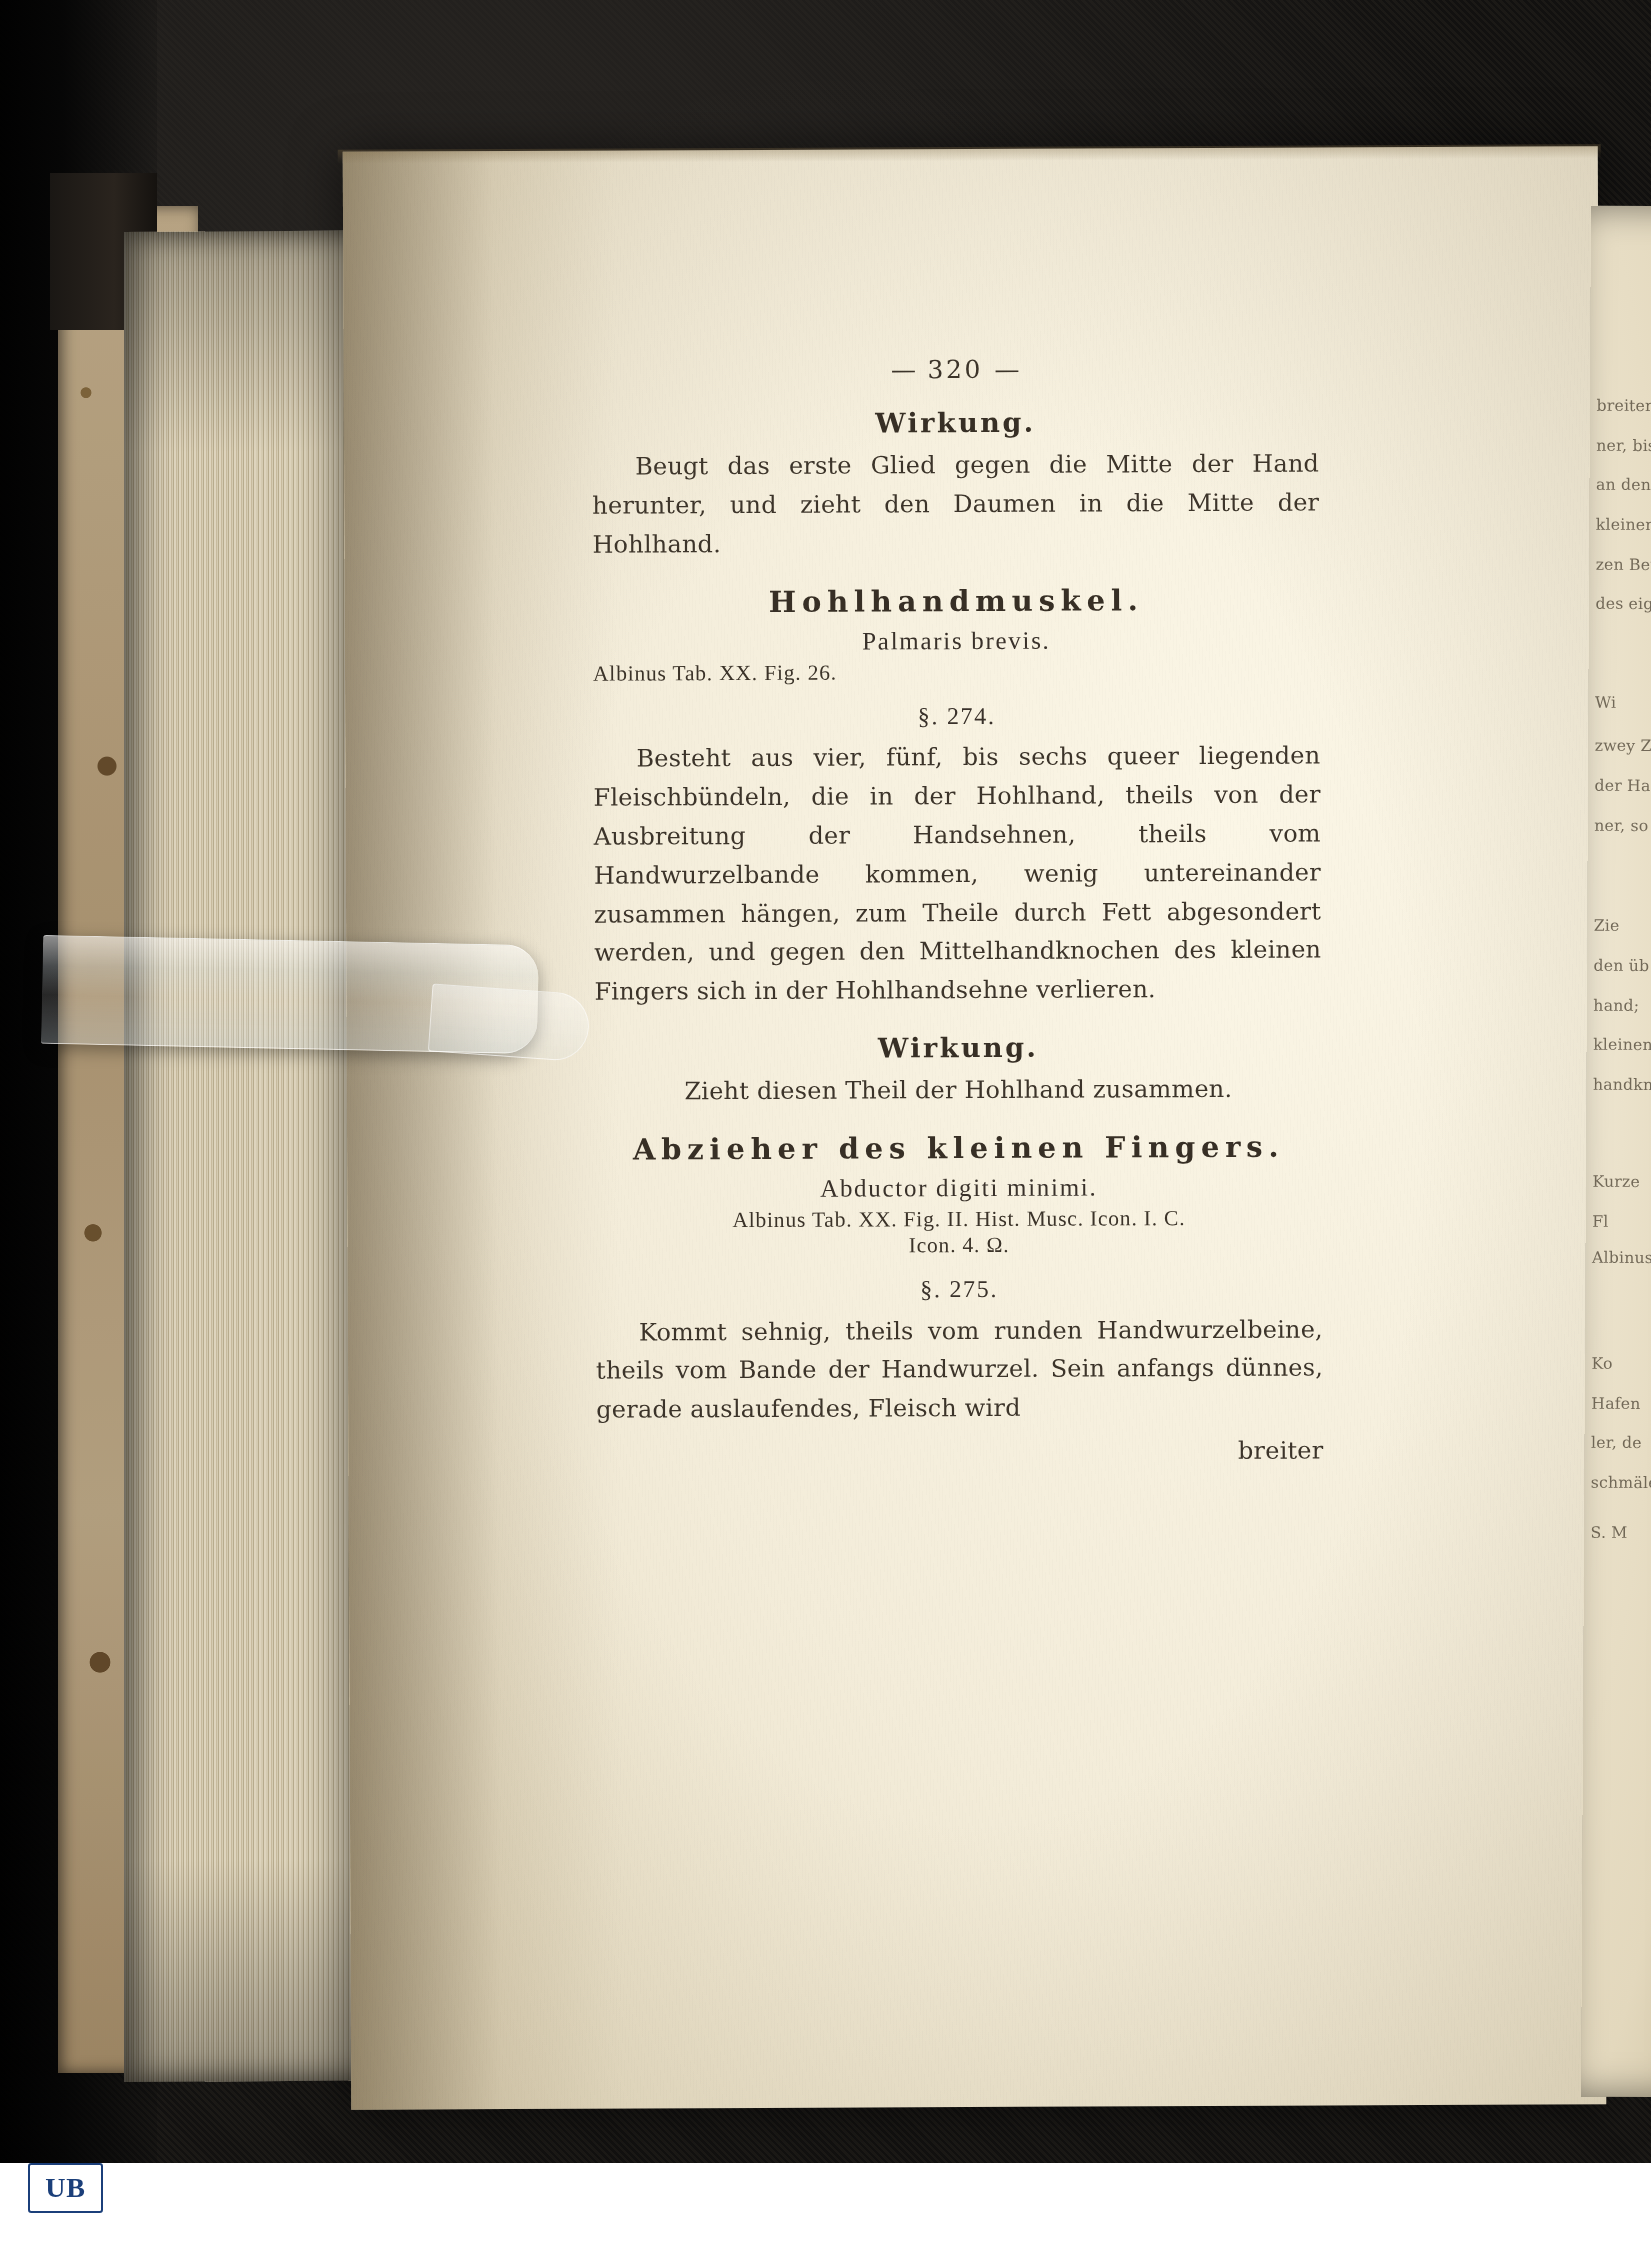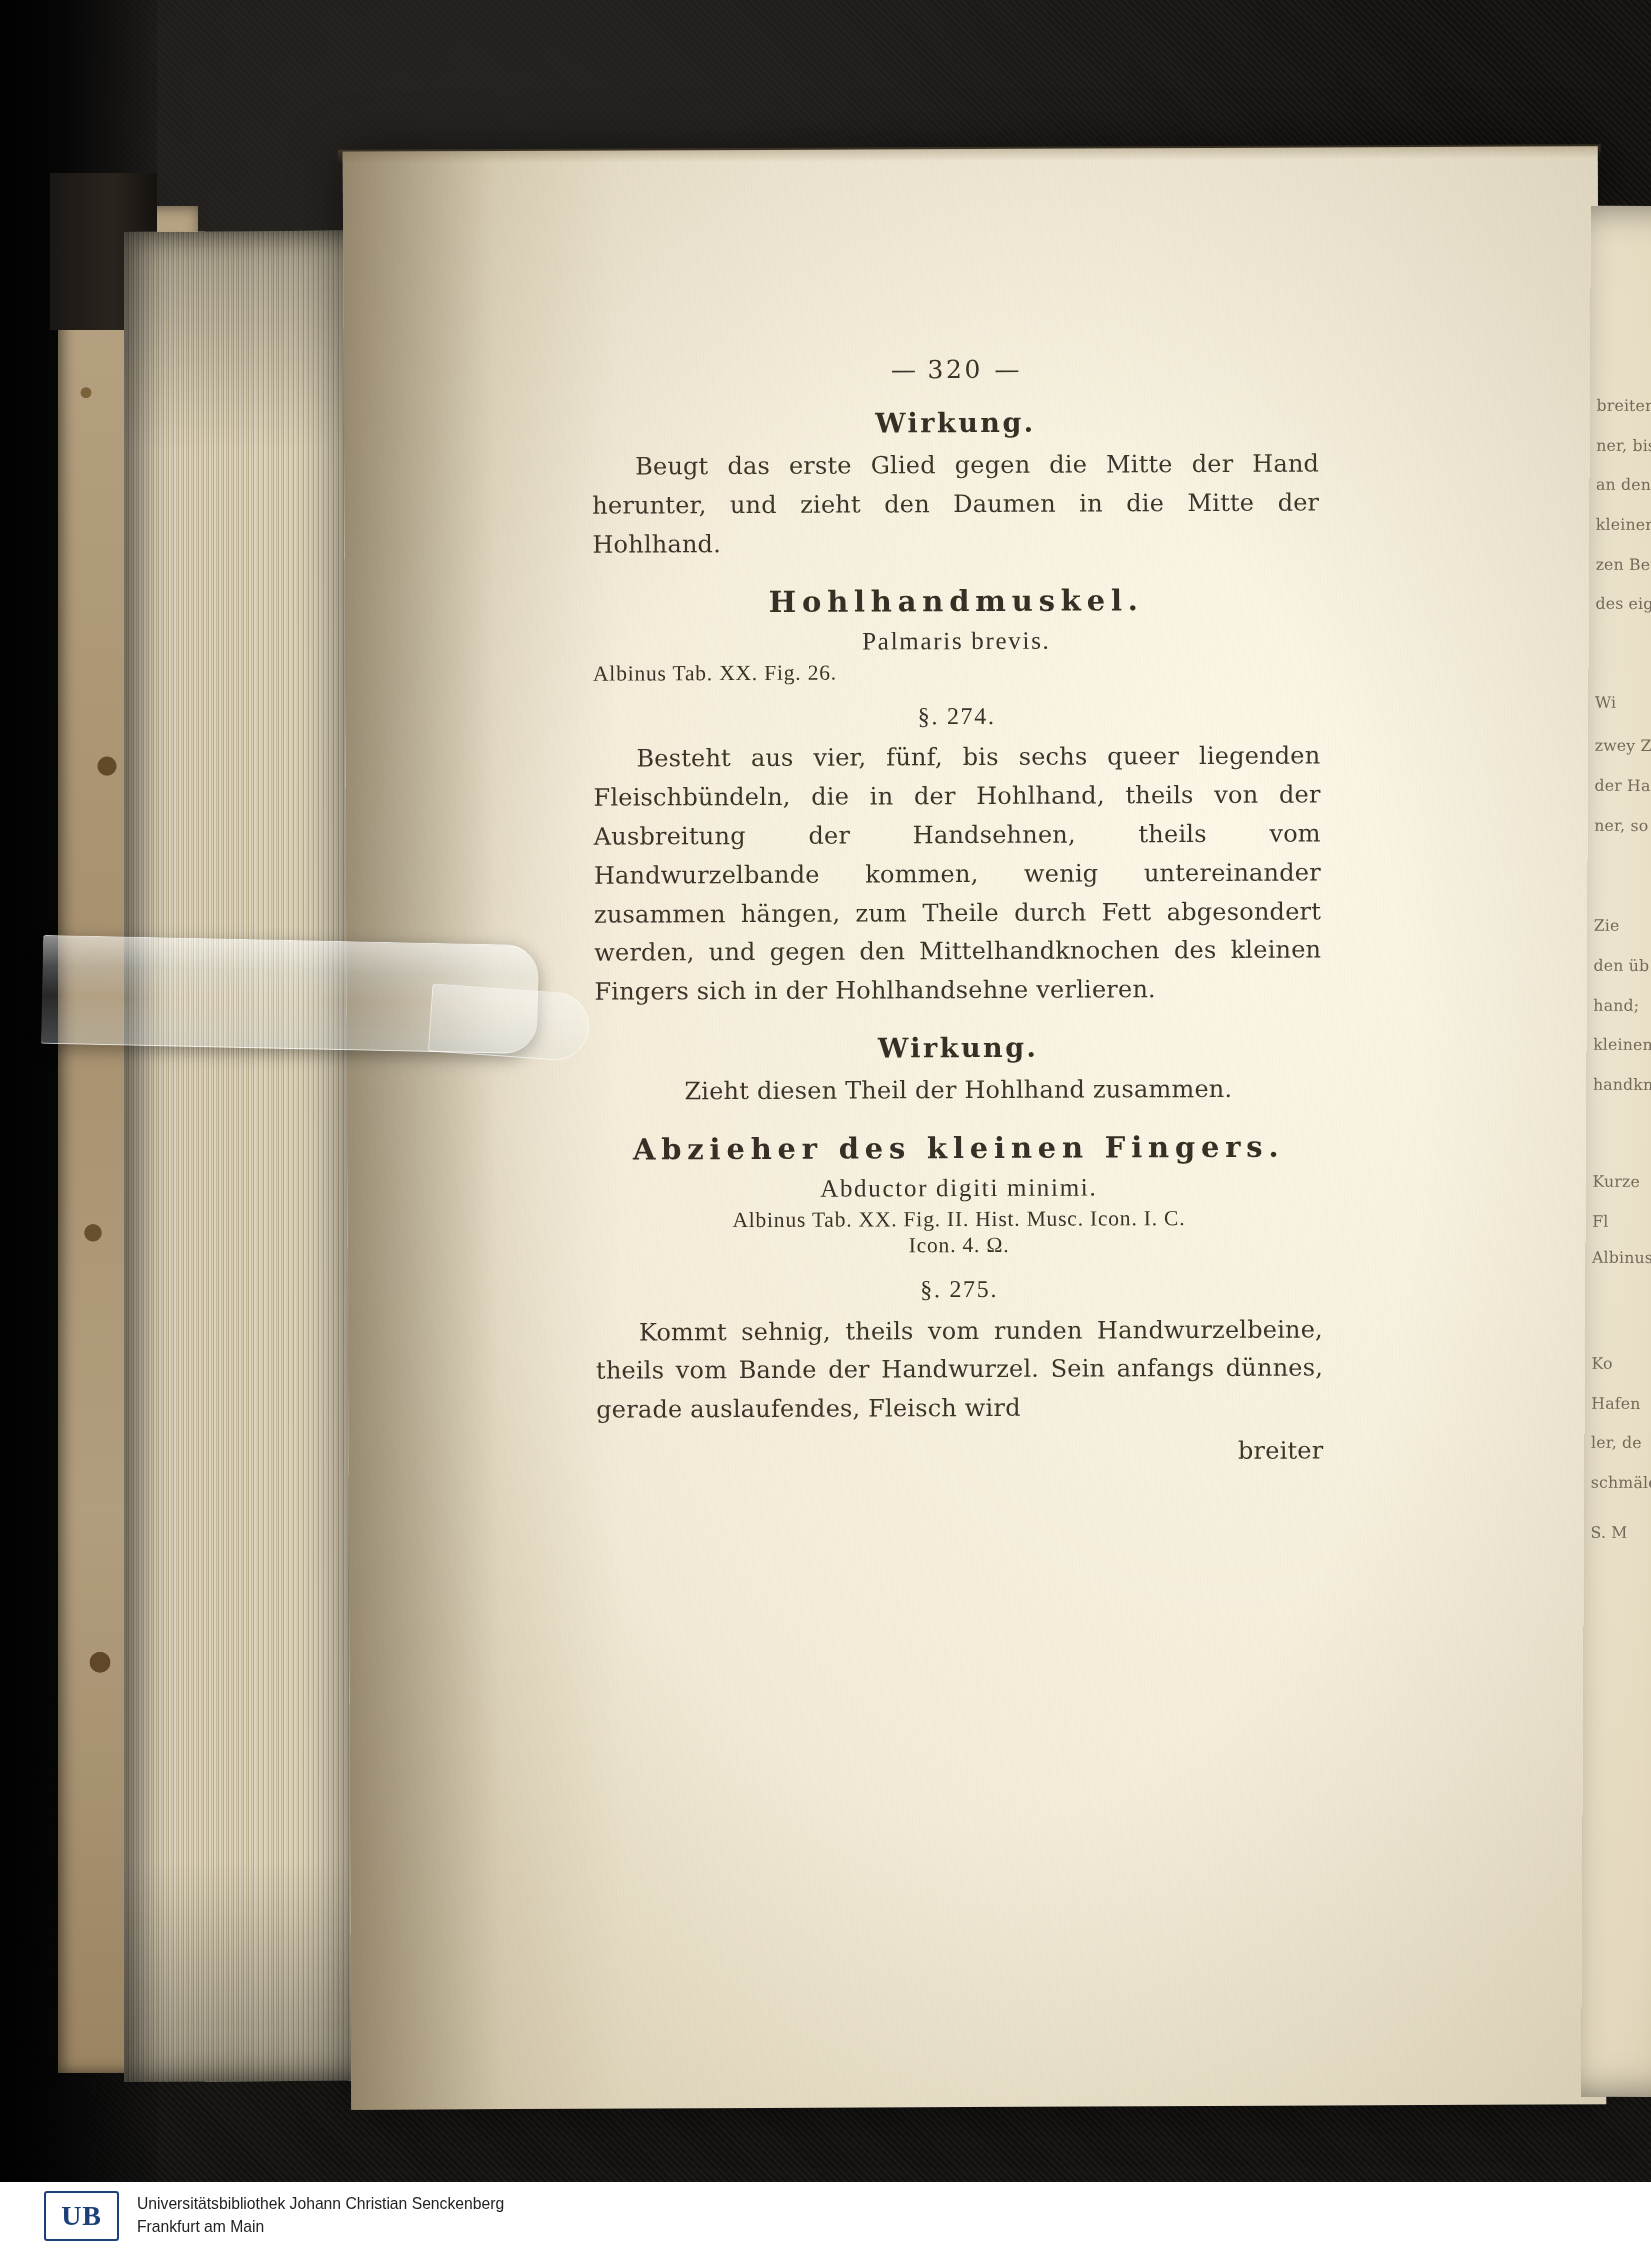--- a/index.html
+++ b/index.html
@@ -276,25 +276,25 @@
   }
   p.body.center { text-align: center; text-indent: 0; }
   p.body.lastline { text-align: right; text-indent: 0; }
 
   
   .footer {
     position: absolute;
     left: 0;
     bottom: 0;
     width: 1652px;
-    height: 68px;
+    height: 87px;
     background: #ffffff;
     display: flex;
-    align-items: center;
-    padding-left: 44px;
+    align-items: flex-start;
+    padding-left: 28px;
     box-sizing: border-box;
   }
   .logo {
     width: 71px;
     height: 46px;
     border: 2.5px solid #1b3f7a;
     border-radius: 3.3px;
     display: flex;
     align-items: center;
     justify-content: center;
@@ -384,18 +384,14 @@
 
   <div class="holder">
     <div class="bar"></div>
     <div class="tip"></div>
   </div>
 
 </div>
 
 <div class="footer">
   <div class="logo">UB</div>
-  <div class="footer-text">
-    <div>Universitätsbibliothek Johann Christian Senckenberg</div>
-    <div>Frankfurt am Main</div>
-  </div>
 </div>
 
 
 </body></html>

